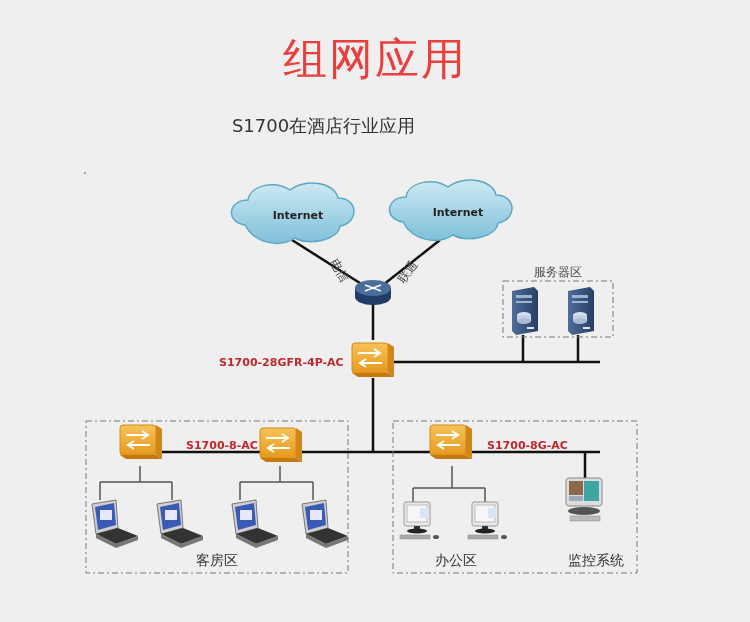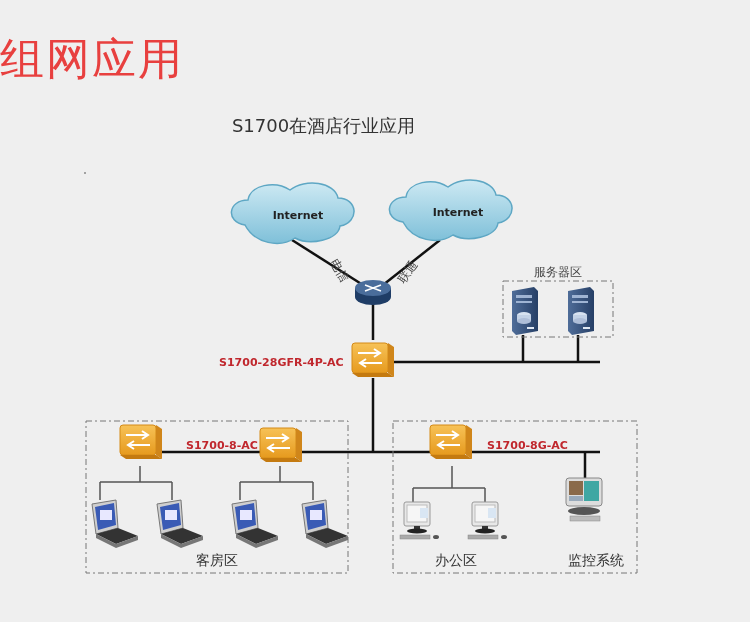--- a/index.html
+++ b/index.html
@@ -1,17 +1,17 @@
 <!DOCTYPE html>
 <html><head>
 <meta charset="utf-8">
 <style>
   html, body { margin:0; padding:0; }
   body { width:750px; height:622px; background:#efefef; position:relative; overflow:hidden; font-family:"DejaVu Sans", sans-serif; }
-  .title { position:absolute; left:0; width:750px; top:30px; font-size:44px; color:#e8403f; letter-spacing:2px; font-weight:normal; }
+  .title { position:absolute; left:0; width:750px; top:30px; text-align:center; font-size:44px; color:#e8403f; letter-spacing:2px; font-weight:normal; }
   .subtitle { position:absolute; left:0; width:647px; top:114px; text-align:center; font-size:18px; color:#333; }
   svg { position:absolute; left:0; top:0; }
   .lbl-red { fill:#c0272d; font-weight:bold; font-size:11px; font-family:"DejaVu Sans", sans-serif; }
   .lbl-zone { fill:#333; font-size:14px; font-family:"DejaVu Sans", sans-serif; }
   .lbl-small { fill:#444; font-size:12px; font-family:"DejaVu Sans", sans-serif; }
   .lbl-cloud { fill:#222; font-weight:bold; font-size:11px; font-family:"DejaVu Sans", sans-serif; }
 </style>
 </head>
 <body>
 

